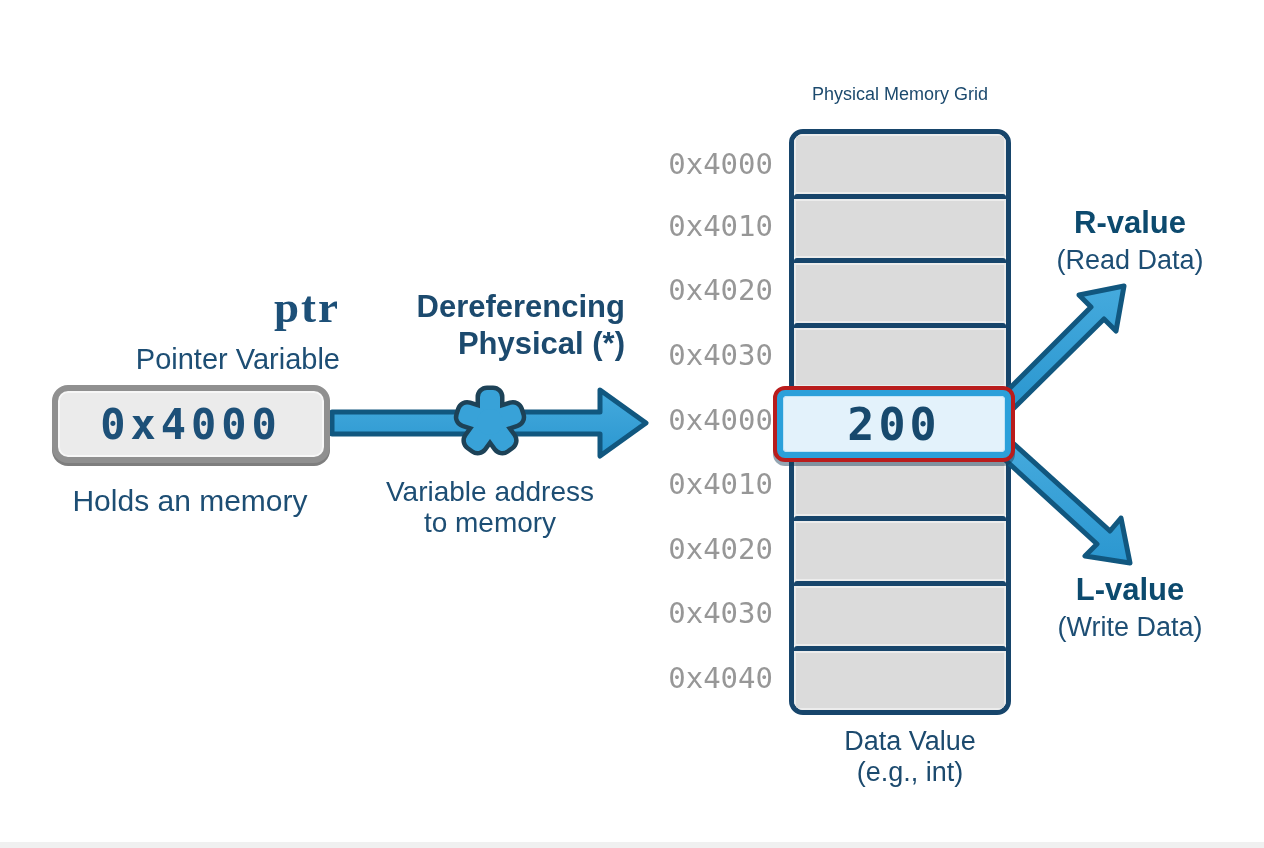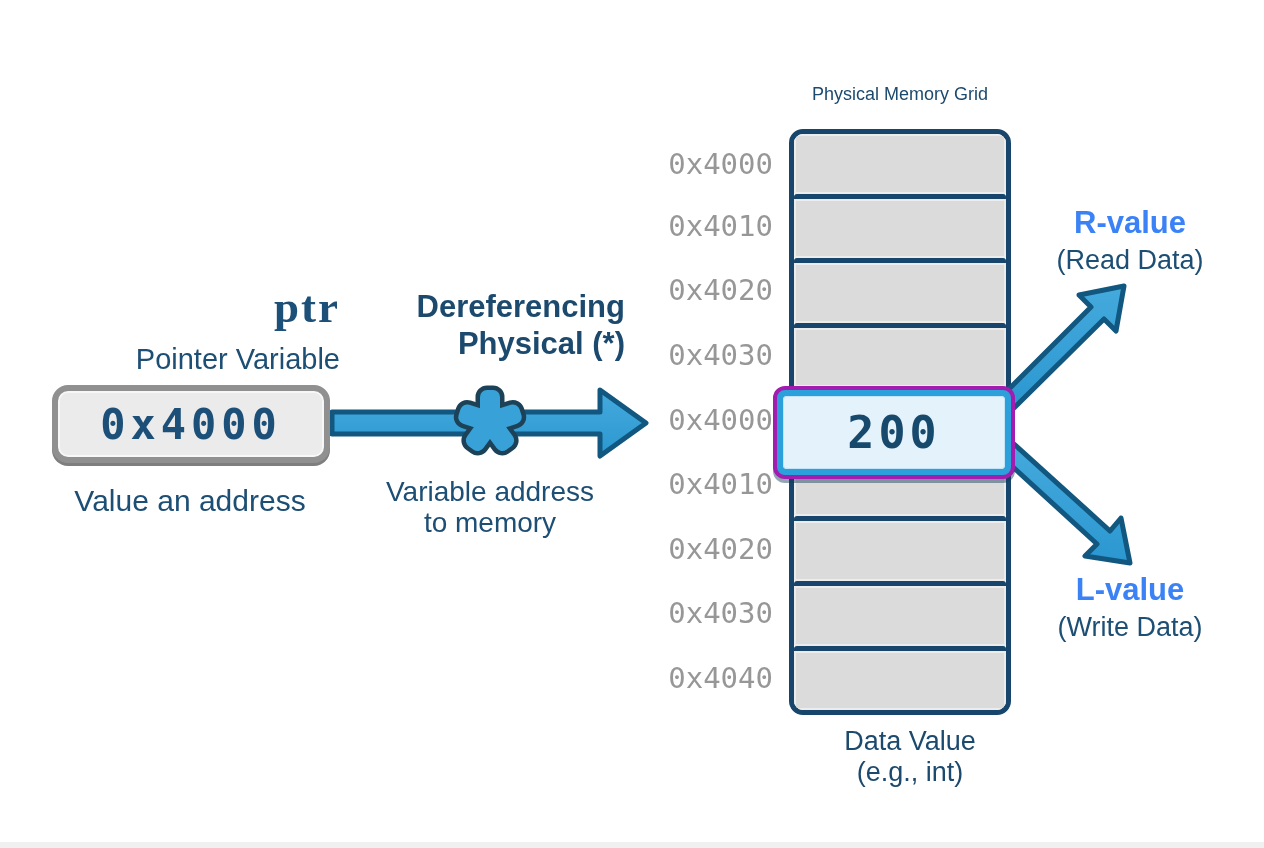--- a/index.html
+++ b/index.html
@@ -81,24 +81,24 @@
   .addr-label {
     position: absolute;
     left: 613px; width: 160px;
     text-align: right;
     transform: translateY(-50%);
     font-family: "DejaVu Sans Mono", monospace;
     font-size: 29px; color: #979797;
     z-index: 1; white-space: nowrap;
   }
   .hl-cell {
-    left: 773px; top: 386px; width: 242px; height: 93px;
+    left: 773px; top: 386px; width: 242px; height: 76px;
     box-sizing: border-box;
     background: #2ba0da;
-    border: 4px solid #a21caf;
+    border: 4px solid #b91c1c;
     border-radius: 12px;
     box-shadow: 0 4px 0 rgba(18, 57, 86, 0.45);
     padding: 6px;
     z-index: 5;
   }
   .hl-inner {
     width: 100%; height: 100%;
     background: #e3f2fb;
     border-radius: 4px;
     box-shadow: inset 0 0 0 1px #c3e4f6;
@@ -112,21 +112,21 @@
   .grid-cap {
     left: 760px; top: 726px; width: 300px;
     text-align: center; font-size: 27px; line-height: 31px;
     color: #1c4a6e; z-index: 4;
   }
 
   
   .out-label {
     width: 220px; text-align: center; z-index: 4;
   }
-  .out-label .big { font-weight: bold; font-size: 31px; color: #3b82f6; }
+  .out-label .big { font-weight: bold; font-size: 31px; color: #0c4a6e; }
   .out-label .small { font-size: 27px; color: #1d4e74; margin-top: 4px; }
   .r-label { left: 1020px; top: 205px; }
   .l-label { left: 1020px; top: 572px; }
 
   
   .arrows { left: 0; top: 0; z-index: 2; pointer-events: none; }
 
   .bottom-band {
     left: 0; bottom: 0; width: 100%; height: 6px;
     background: #f0f0f0; z-index: 0;
@@ -135,21 +135,21 @@
 </head>
 <body>
 
 <div class="canvas">
 
   <div class="abs ptr-name">ptr</div>
   <div class="abs ptr-sub">Pointer Variable</div>
   <div class="abs ptr-box">
     <span>0x4000</span>
   </div>
-  <div class="abs ptr-cap">Value an address</div>
+  <div class="abs ptr-cap">Holds an memory</div>
 
   <div class="abs op-title">
     <div>Dereferencing</div>
     <div>Physical (*)</div>
   </div>
   <div class="abs op-cap">
     <div>Variable address</div>
     <div>to memory</div>
   </div>
 

